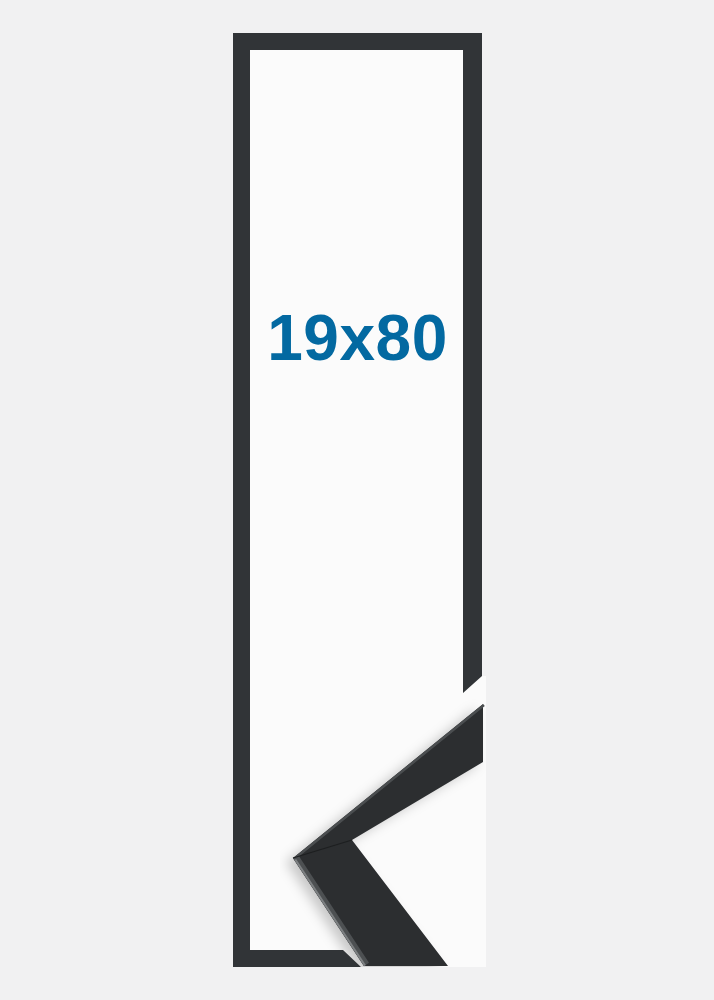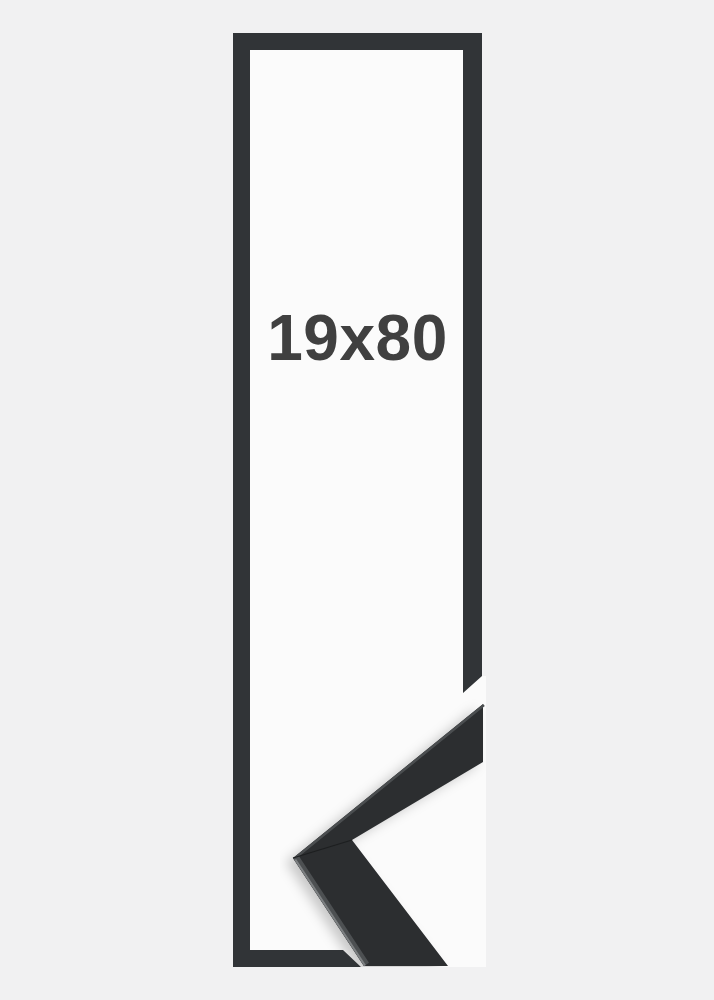--- a/index.html
+++ b/index.html
@@ -28,21 +28,21 @@
     left: 233px;
     top: 296px;
     width: 249px;
     height: 84px;
     display: flex;
     align-items: center;
     justify-content: center;
     font-size: 64px;
     font-weight: bold;
     letter-spacing: 0.5px;
-    color: #404040;
+    color: #0369a1;
     user-select: none;
   }
 </style>
 </head>
 <body>
 
 <div class="canvas">
 
   <svg class="svg-layer" viewBox="0 0 714 1000" aria-hidden="true">
     <defs>

